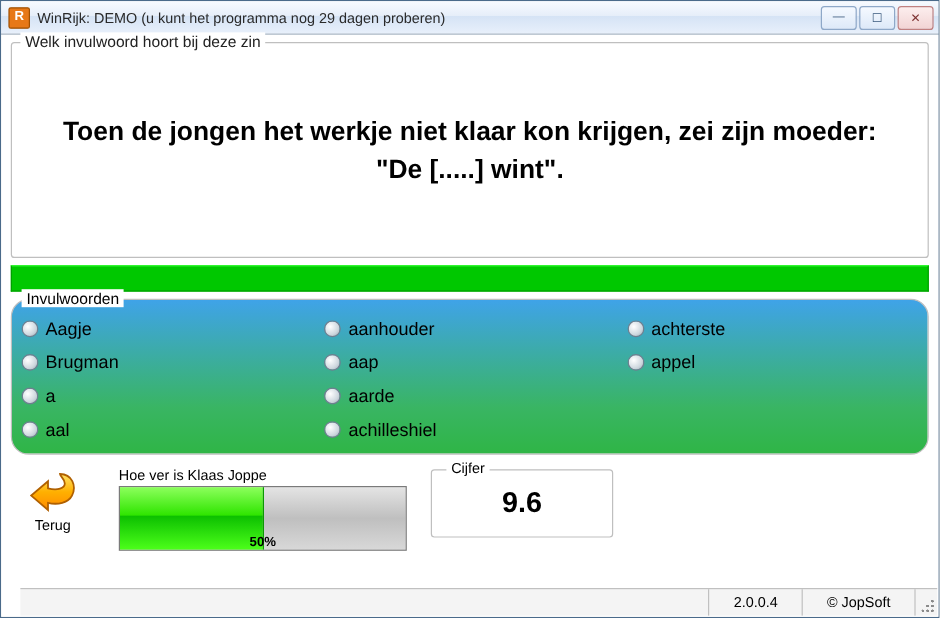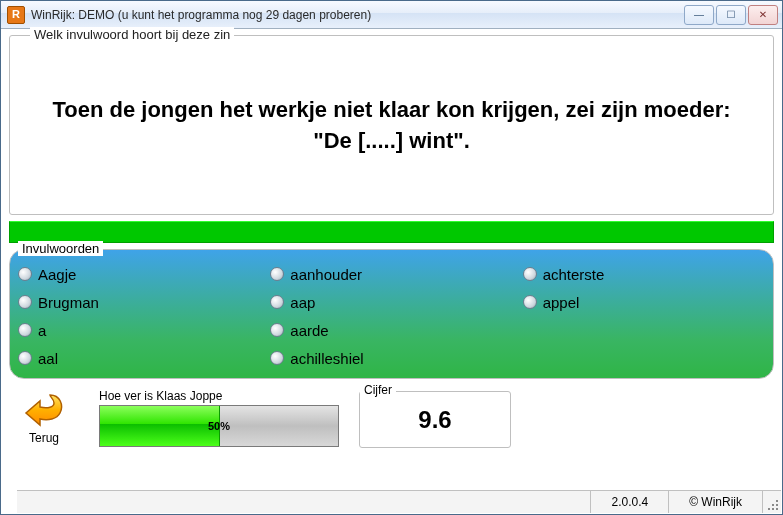--- a/index.html
+++ b/index.html
@@ -79,21 +79,21 @@
   .groupbox {
     border: 1px solid #bfbfbf;
     border-radius: 3px;
     position: relative;
     padding: 10px 8px 8px 8px;
     box-sizing: border-box;
   }
   .groupbox > .legend {
     position: absolute;
     top: -9px;
-    left: 20px;
+    left: 7px;
     background: #fff;
     padding: 0 4px;
     font-size: 13px;
     color: #222;
   }
 
   .question-box {
     height: 160px;
     display: flex;
     align-items: center;
@@ -173,27 +173,27 @@
   }
   .back-btn .lbl {
     font-size: 12px;
   }
 
   .progress-block .plabel {
     font-size: 12px;
     margin-bottom: 2px;
   }
   .progress-outer {
-    width: 240px; height: 42px;
+    width: 240px; height: 54px;
     border: 1px solid #7a7a7a;
     background: linear-gradient(to bottom, #e4e4e4, #bfbfbf 50%, #d8d8d8);
     position: relative;
     box-sizing: border-box;
     display: flex;
-    align-items: center;
+    align-items: flex-end;
   }
   .progress-fill {
     height: 100%;
     background: linear-gradient(to bottom, #8cff5c 0%, #2fe500 45%, #0cbf00 46%, #4cff1a 100%);
     border-right: 1px solid #0a9a00;
   }
   .progress-text {
     position: absolute;
     left: 0; right: 0;
     text-align: center;
@@ -208,21 +208,21 @@
     position: relative;
     width: 150px;
     height: 55px;
     display: flex;
     align-items: center;
     justify-content: center;
     margin-top: 2px;
   }
   .grade-box .legend {
     position: absolute;
-    top: -9px; left: 0;
+    top: -9px; left: 12px;
     background: #fff;
     padding: 0 4px;
     font-size: 12px;
   }
   .grade-val {
     font-family: Arial, sans-serif;
     font-size: 24px;
     font-weight: bold;
   }
 
@@ -368,19 +368,19 @@
         <div class="grade-val">9.6</div>
       </div>
 
     </div>
 
   </div>
 
   <div class="statusbar">
     <div class="spacer"></div>
     <div class="cell">2.0.0.4</div>
-    <div class="cell">© WinRijk</div>
+    <div class="cell">© JopSoft</div>
     <div class="grip">
         <div class="grip-dots"></div>
       </div>
   </div>
 
 </div>
 
 </body></html>

